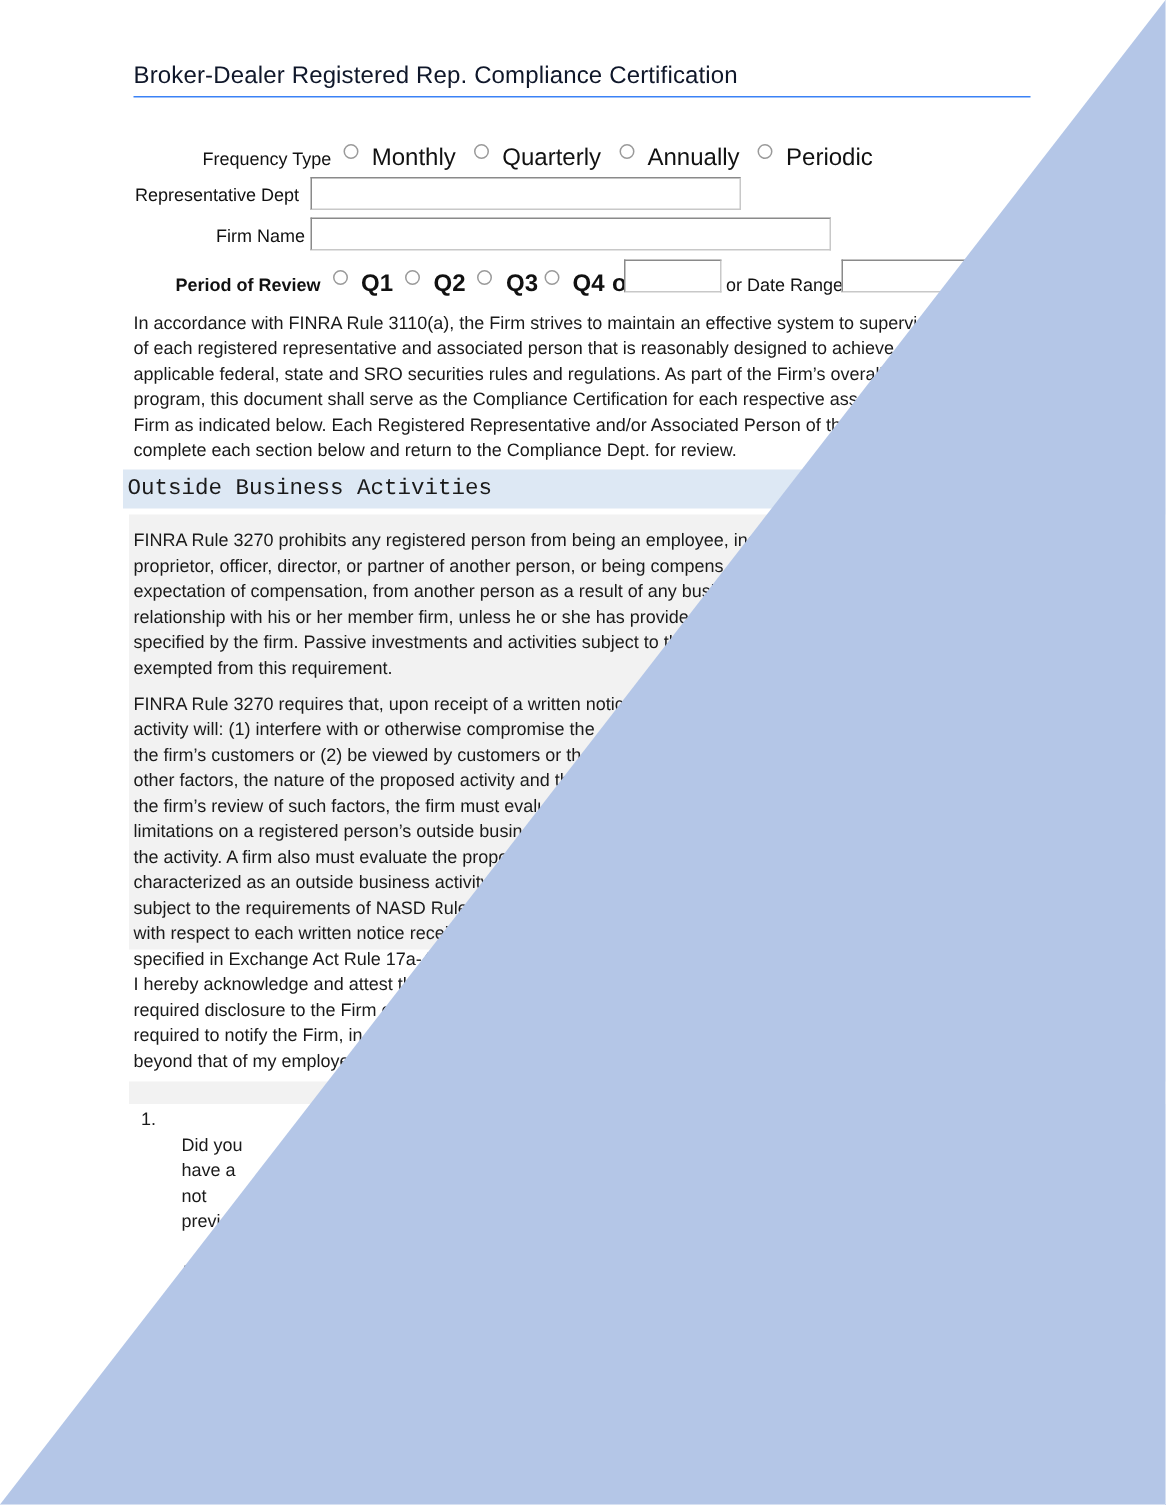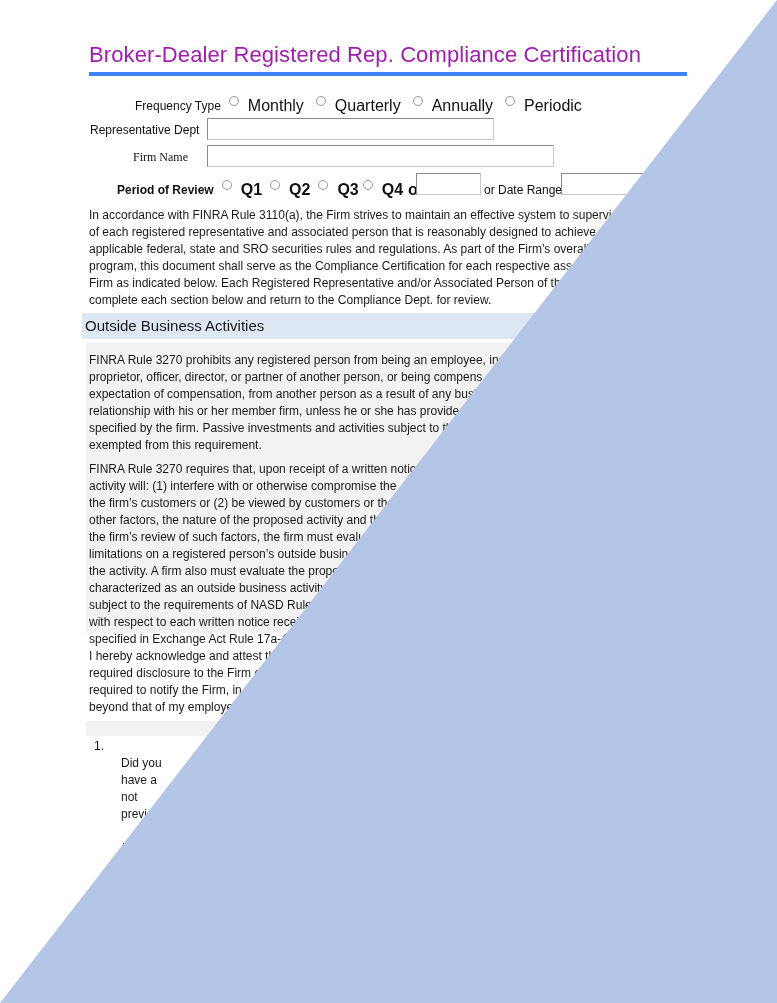--- a/index.html
+++ b/index.html
@@ -6,22 +6,22 @@
     body {
       width: 777px; height: 1003px; position: relative; overflow: hidden;
       background: #ffffff;
       font-family: "Liberation Sans", sans-serif;
       color: #1a1a1a;
     }
     .page { position: absolute; left: 0; top: 0; width: 777px; height: 1003px; }
     .title {
       position: absolute; left: 89px; top: 42px; width: 598px;
       font-family: "Liberation Sans", sans-serif;
-      font-size: 22px; color: #a21caf; letter-spacing: 0.1px;
-      border-bottom: 4px solid #3b82f6; padding-bottom: 4px; white-space: nowrap;
+      font-size: 16px; color: #0f172a; letter-spacing: 0.1px;
+      border-bottom: 1px solid #3b82f6; padding-bottom: 4px; white-space: nowrap;
     }
     .row { position: absolute; font-size: 12px; white-space: nowrap; display: flex; align-items: flex-end; }
     .lbl { font-size: 12px; color: #111; }
     .radio {
       display: inline-block; width: 8px; height: 8px; border-radius: 50%;
       border: 1px solid #9a9a9a; background: #fff; margin: 0 3px 0 6px;
       position: relative; top: -7px;
     }
     .opt { font-size: 16px; color: #111; margin-left: 6px; position: relative; top: 2px; }
     .field {
@@ -29,20 +29,21 @@
       border-top-color: #8a8a8a; border-left-color: #8a8a8a; background: #fff;
     }
     .para {
       position: absolute; left: 89px; font-size: 12px; line-height: 17px; color: #1a1a1a;
       white-space: pre-line;
     }
     .section-head {
       position: absolute; left: 82px; top: 313px; width: 695px; height: 26px;
       background: #dde8f4; font-size: 15px; color: #1a1a1a; line-height: 26px; padding-left: 3px;
       box-sizing: border-box;
+      font-family: Liberation Mono, monospace;
     }
     .gray-panel { position: absolute; left: 86px; width: 691px; background: #f2f2f2; }
     .numbered { position: absolute; left: 94px; top: 738px; font-size: 12px; line-height: 17px; }
     .num { position: absolute; left: 0; top: 0; }
     .q-text { position: absolute; left: 27px; top: 0; white-space: pre-line; }
     .q-ital { font-style: italic; }
     .overlay {
       position: absolute; left: 0; top: 0; width: 777px; height: 1003px;
       background: #b4c6e7;
       clip-path: polygon(777px 0px, 777px 1003px, 0px 1003px);
@@ -65,21 +66,21 @@
     <span class="opt">Annually</span>
     <span class="radio" style="margin-left:12px;"></span>
     <span class="opt">Periodic</span>
   </div>
 
   <div class="row" style="left:90px; top:123px;">
     <span class="lbl">Representative Dept</span>
   </div>
   <div class="field" style="left:207px; top:118px; width:285px;"></div>
 
-  <div class="row" style="left:133px; top:150px;font-family:Liberation Serif, serif;">
+  <div class="row" style="left:144px; top:150px;">
     <span class="lbl">Firm Name</span>
   </div>
   <div class="field" style="left:207px; top:145px; width:345px;"></div>
 
   <div class="row" style="left:117px; top:179px;font-weight:bold;">
     <span class="lbl">Period of Review</span>
     <span class="radio" style="margin-left:8px;"></span>
     <span class="opt">Q1</span>
     <span class="radio" style="margin-left:8px;"></span>
     <span class="opt">Q2</span>

